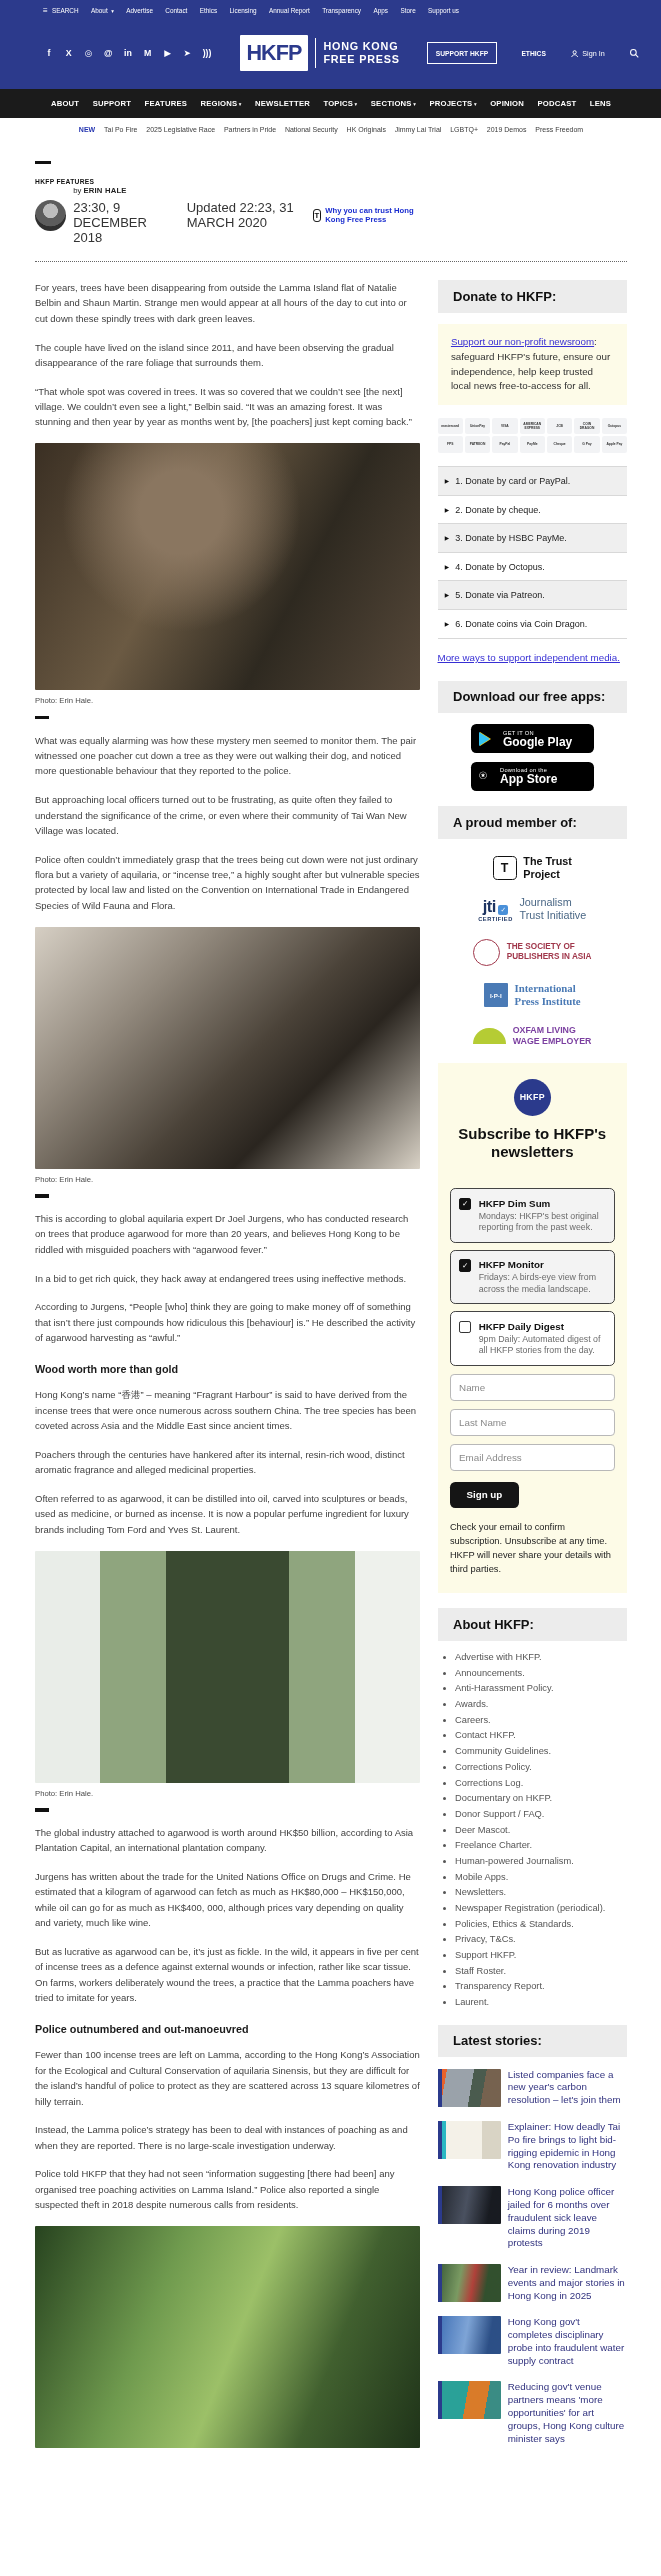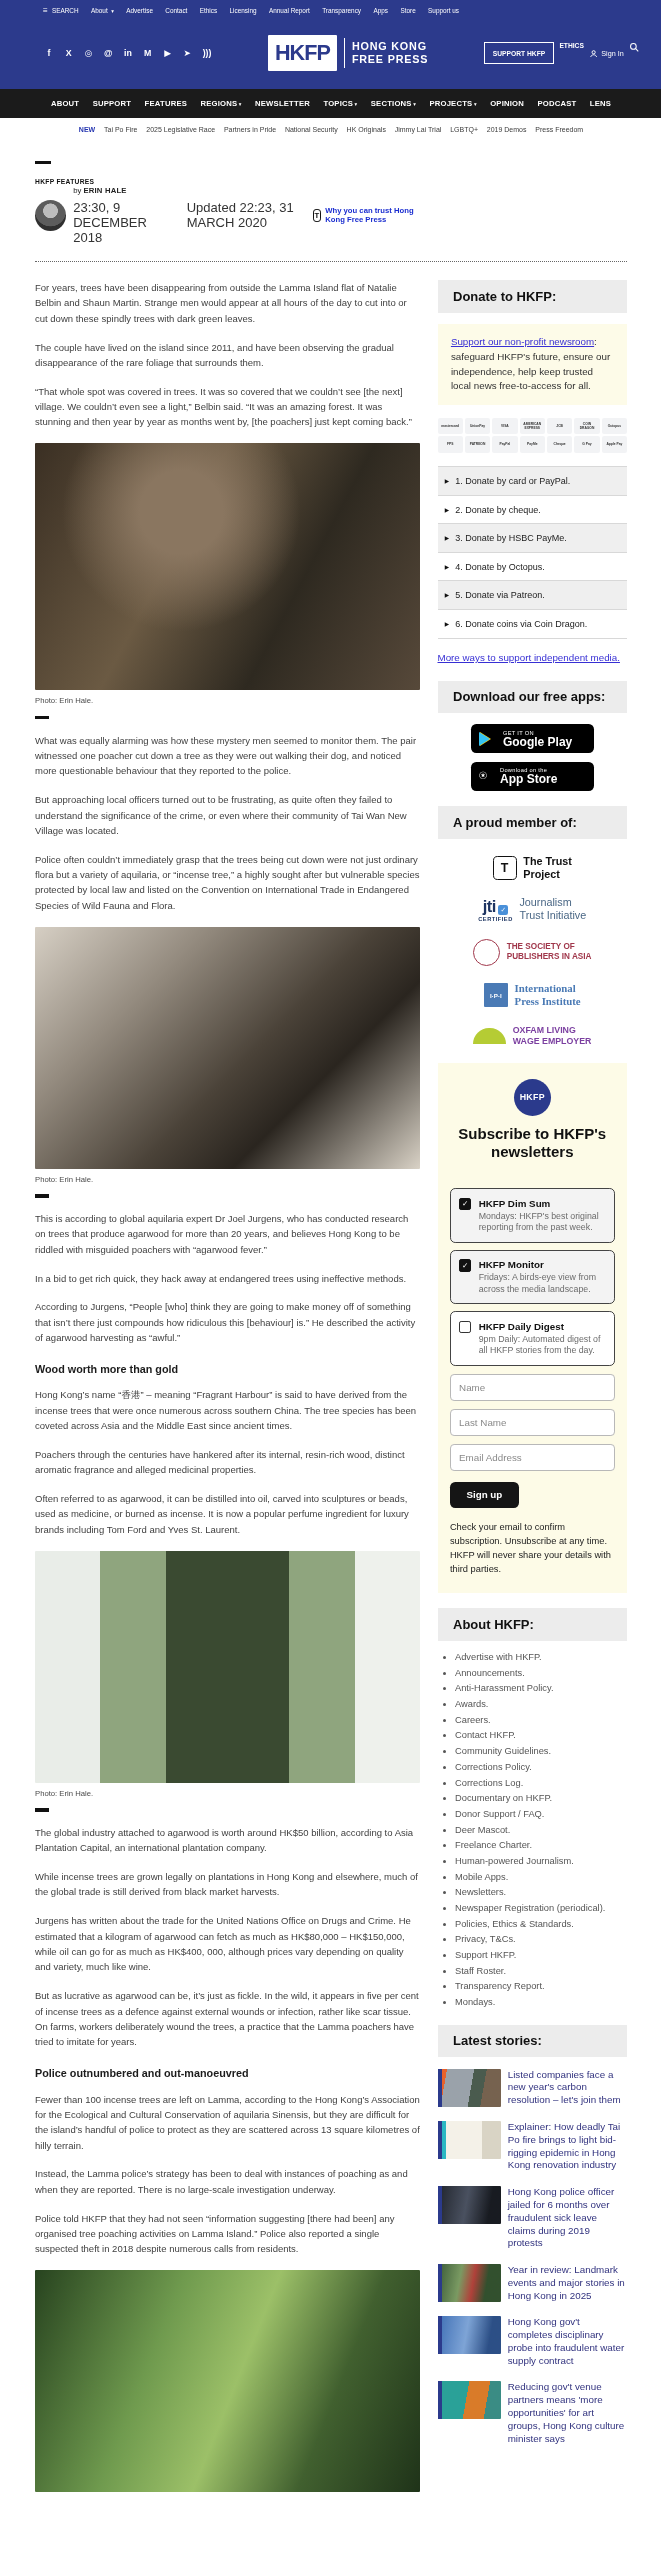--- a/index.html
+++ b/index.html
@@ -13,21 +13,21 @@
   .chev[data-dd="true"]{display:inline}
   
   .masthead{background:#2c3a8c;padding:13.4px 23px 17.5px 43px;display:flex;align-items:center;justify-content:space-between}
   .social{display:flex;gap:7.7px;align-items:center;width:170px}
   .sicon{width:12.4px;height:12.4px;color:#fff;font-weight:bold;font-size:8.8px;display:flex;align-items:center;justify-content:center}
   .logo{display:flex;align-items:center;gap:7.2px}
   .logo-box{background:#fff;padding:5.2px 6.7px;border-radius:1px}
   .logo-box span{color:#2c3a8c;font-weight:bold;font-size:21.6px;letter-spacing:-1px}
   .logo-sep{width:1px;height:30px;background:#fff}
   .logo-text{color:#fff;font-weight:bold;font-size:10.8px;letter-spacing:0.8px;line-height:1.25}
-  .mast-right{display:flex;gap:5px}
+  .mast-right{display:flex;align-items:center;gap:24px}
   .support-btn{border:0.5px solid #fff;color:#fff;font-weight:bold;font-size:6.7px;padding:6.2px 8.2px}
   .ethics-link{color:#fff;font-size:6.7px;font-weight:bold}
   .signin{color:#fff;font-size:7.2px;display:flex;align-items:center;gap:3.1px}
   .wicon{stroke:#fff;fill:none;stroke-width:2}
   
   .mainnav{background:#1b1b1b;height:29px;display:flex;align-items:center;justify-content:center;gap:13.4px}
   .mainnav .nitem{color:#fff;font-weight:bold;font-size:7.7px;letter-spacing:0.2px}
   
   .topics{background:#fff;padding:8.2px 0;display:flex;justify-content:center;align-items:center;gap:8.8px;font-size:7px}
   .topics .new{color:#2535b0;font-weight:bold}
@@ -301,21 +301,20 @@
         <p class="para">Often referred to as agarwood, it can be distilled into oil, carved into sculptures or beads, used as medicine, or burned as incense. It is now a popular perfume ingredient for luxury brands including Tom Ford and Yves St. Laurent.</p>
 
         <figure class="fig">
           <div class="photo" data-img="ph3"></div>
           <figcaption class="cap">Photo: Erin Hale.</figcaption>
           <div class="cap-bar"></div>
         </figure>
 
         <p class="para">The global industry attached to agarwood is worth around HK$50 billion, according to Asia Plantation Capital, an international plantation company.</p>
 
-        <p class="para">While incense trees are grown legally on plantations in Hong Kong and elsewhere, much of the global trade is still derived from black market harvests.</p>
 
         <p class="para">Jurgens has written about the trade for the United Nations Office on Drugs and Crime. He estimated that a kilogram of agarwood can fetch as much as HK$80,000 – HK$150,000, while oil can go for as much as HK$400, 000, although prices vary depending on quality and variety, much like wine.</p>
 
         <p class="para">But as lucrative as agarwood can be, it’s just as fickle. In the wild, it appears in five per cent of incense trees as a defence against external wounds or infection, rather like scar tissue. On farms, workers deliberately wound the trees, a practice that the Lamma poachers have tried to imitate for years.</p>
 
         <h2 class="subhead">Police outnumbered and out-manoeuvred</h2>
 
         <p class="para">Fewer than 100 incense trees are left on Lamma, according to the Hong Kong’s Association for the Ecological and Cultural Conservation of aquilaria Sinensis, but they are difficult for the island’s handful of police to protect as they are scattered across 13 square kilometres of hilly terrain.</p>
 
         <p class="para">Instead, the Lamma police’s strategy has been to deal with instances of poaching as and when they are reported. There is no large-scale investigation underway.</p>
@@ -494,21 +493,21 @@
           <li><a style="color:inherit">Freelance Charter.</a></li>
           <li><a style="color:inherit">Human-powered Journalism.</a></li>
           <li><a style="color:inherit">Mobile Apps.</a></li>
           <li><a style="color:inherit">Newsletters.</a></li>
           <li><a style="color:inherit">Newspaper Registration (periodical).</a></li>
           <li><a style="color:inherit">Policies, Ethics &amp; Standards.</a></li>
           <li><a style="color:inherit">Privacy, T&amp;Cs.</a></li>
           <li><a style="color:inherit">Support HKFP.</a></li>
           <li><a style="color:inherit">Staff Roster.</a></li>
           <li><a style="color:inherit">Transparency Report.</a></li>
-          <li><a style="color:inherit">Mondays.</a></li>
+          <li><a style="color:inherit">Laurent.</a></li>
         </ul>
 
       <div class="mod-header">Latest stories:</div>
       <div>
 
           <a class="story">
             <span class="thumb" data-img="th1"></span>
             <span class="story-title">Listed companies face a new year's carbon resolution – let's join them</span>
           </a>
 

